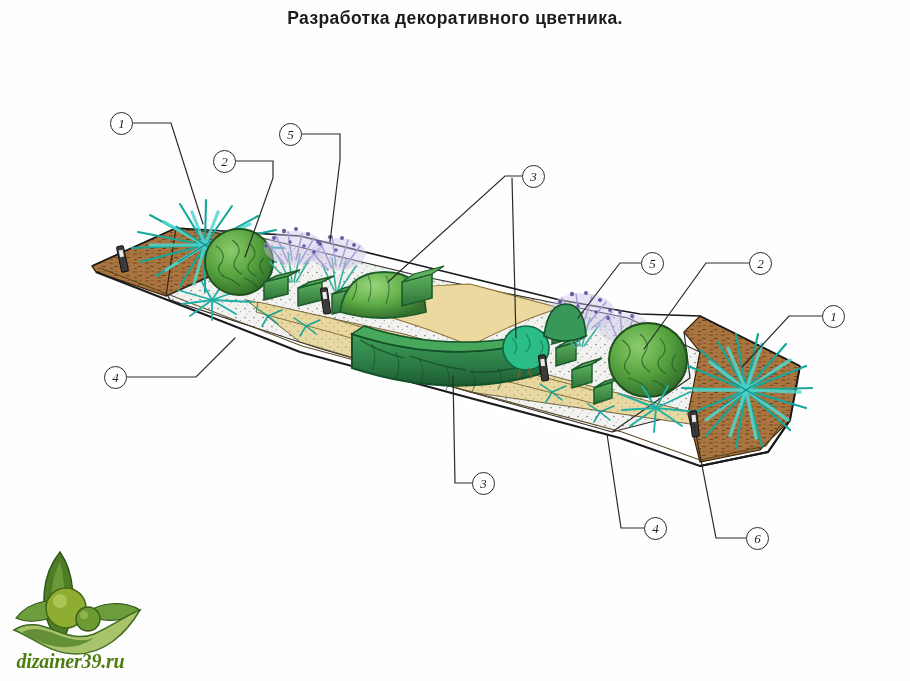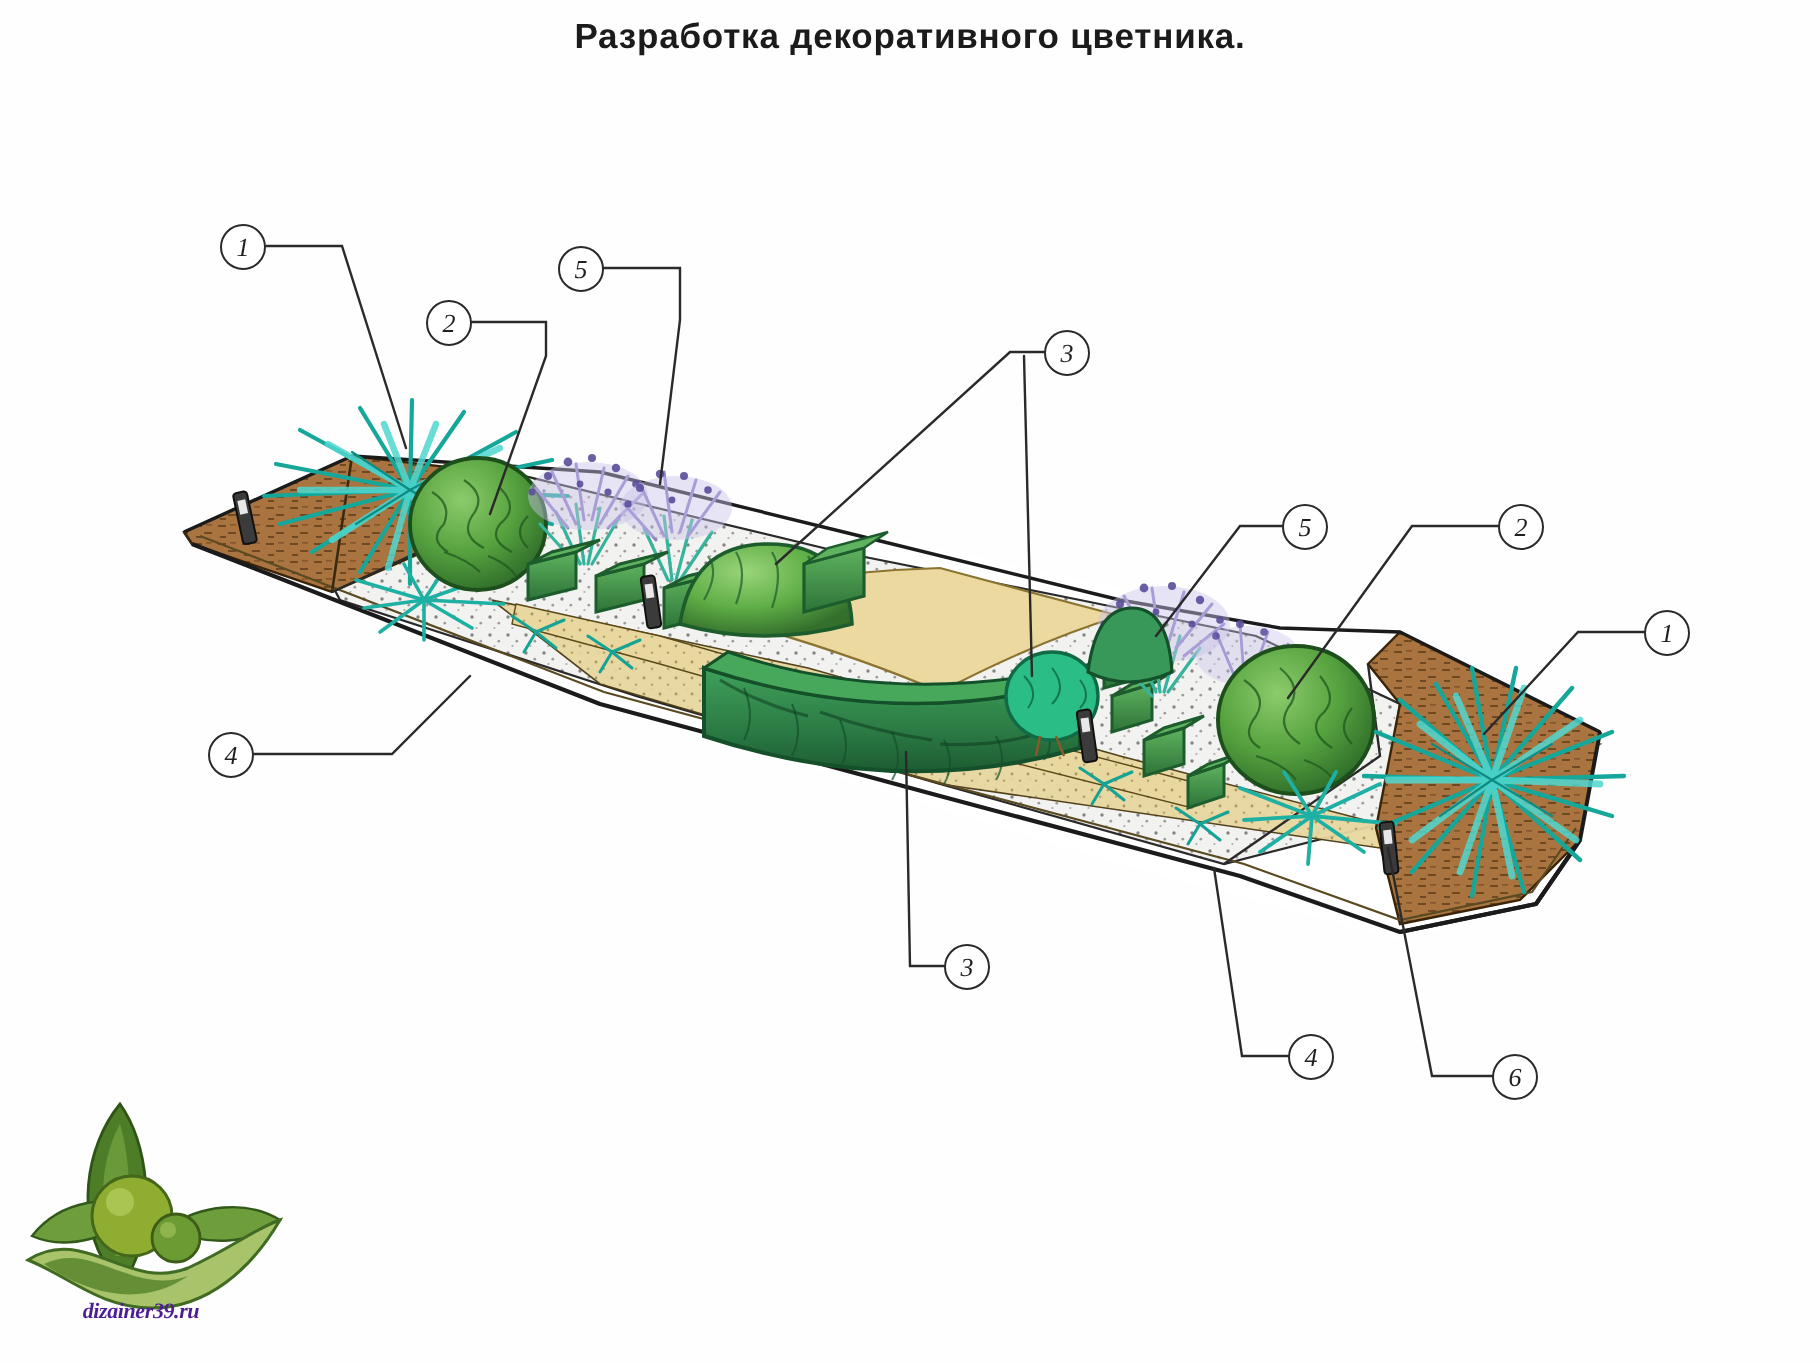--- a/index.html
+++ b/index.html
@@ -44,22 +44,22 @@
     z-index:40;
   }
 
   
   #logo{position:absolute;left:8px;top:538px;width:140px;height:138px;}
   #logo-text{
     position:absolute;left:8px;top:650px;width:125px;
     text-align:center;
     font-family:"Liberation Serif",serif;
     font-weight:bold;font-style:italic;
-    font-size:11px;
-    color:#4c1d95;
+    font-size:20px;
+    color:#4d7c0f;
     letter-spacing:-.2px;
   }
 </style>
 </head>
 <body>
 
 <div id="stage">
 
   <div id="title">Разработка декоративного цветника.</div>
 

